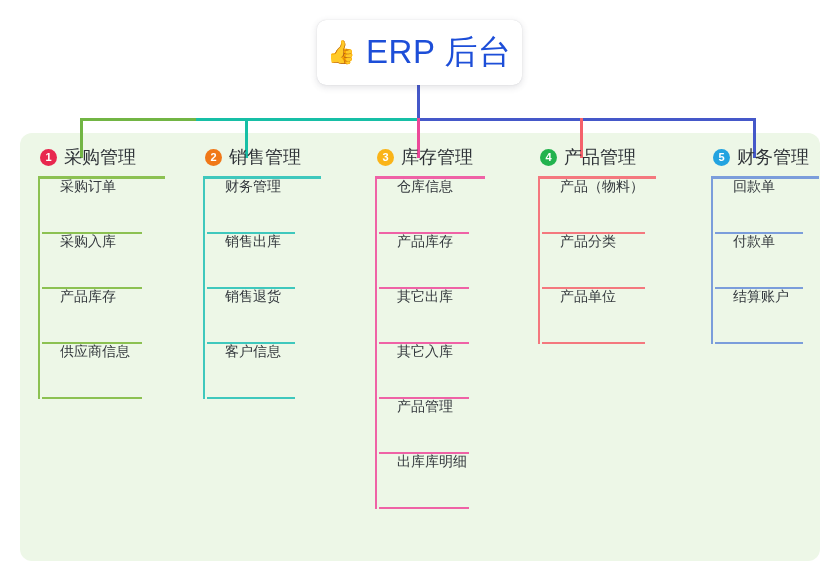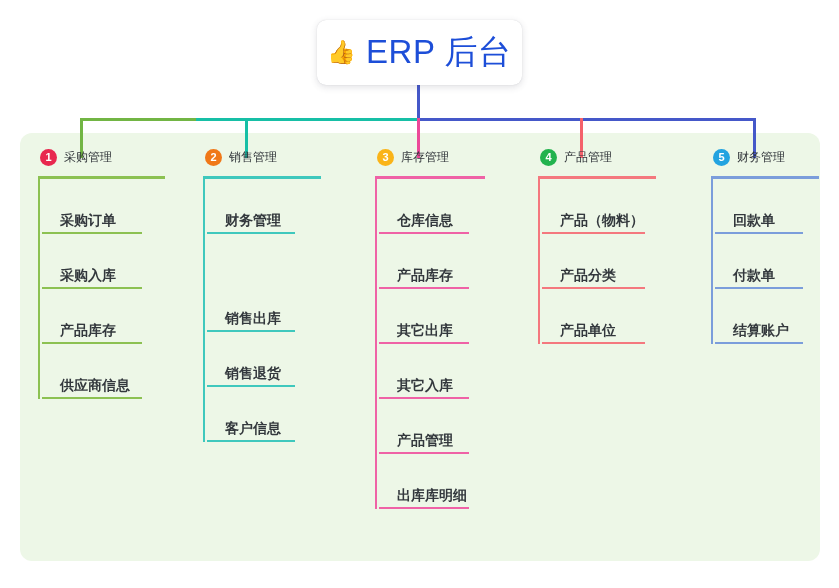--- a/index.html
+++ b/index.html
@@ -112,46 +112,45 @@
     height: 17px;
     border-radius: 50%;
     color: #ffffff;
     font-size: 11px;
     line-height: 17px;
     text-align: center;
     font-weight: bold;
     flex: 0 0 auto;
   }
   .col-title {
-    font-size: 12px;
+    font-size: 18px;
     color: #2f3338;
     white-space: nowrap;
   }
   .col-rule {
     height: 3px;
     margin-top: 5px;
     margin-left: 18px;
   }
   .branch {
     position: relative;
     margin-left: 18px;
     padding-left: 2px;
     border-left-style: solid;
     border-left-width: 2px;
   }
   .item {
     position: relative;
     height: 55px;
     box-sizing: border-box;
     display: flex;
-    align-items: flex-end;
+    align-items: flex-start;
     padding-left: 18px;
     border-bottom-style: solid;
     border-bottom-width: 2px;
-    font-weight: bold;
   }
   .item-label {
     font-size: 14px;
     color: #33383d;
     white-space: nowrap;
     padding-bottom: 4px;
     line-height: 1.1;
   }
 </style>
 </head>
@@ -199,21 +198,21 @@
     <div class="column" style="width: 172px;">
       <div class="col-head">
         <span class="badge" style="background: rgb(240, 120, 24);">2</span>
         <span class="col-title">销售管理</span>
       </div>
       <div class="col-rule" style="background: rgb(63, 200, 189); width: 118px;"></div>
       <div class="branch" style="border-left-color: rgb(63, 200, 189);">
         <div class="item" style="border-bottom-color: rgb(63, 200, 189); width: 88px;">
           <span class="item-label">财务管理</span>
         </div>
-        <div class="item" style="border-bottom-color: rgb(63, 200, 189); width: 88px; margin-top: 43px;">
+        <div class="item" style="border-bottom-color: rgb(63, 200, 189); width: 88px;">
           <span class="item-label">销售出库</span>
         </div>
         <div class="item" style="border-bottom-color: rgb(63, 200, 189); width: 88px;">
           <span class="item-label">销售退货</span>
         </div>
         <div class="item" style="border-bottom-color: rgb(63, 200, 189); width: 88px;">
           <span class="item-label">客户信息</span>
         </div>
       </div>
     </div>

